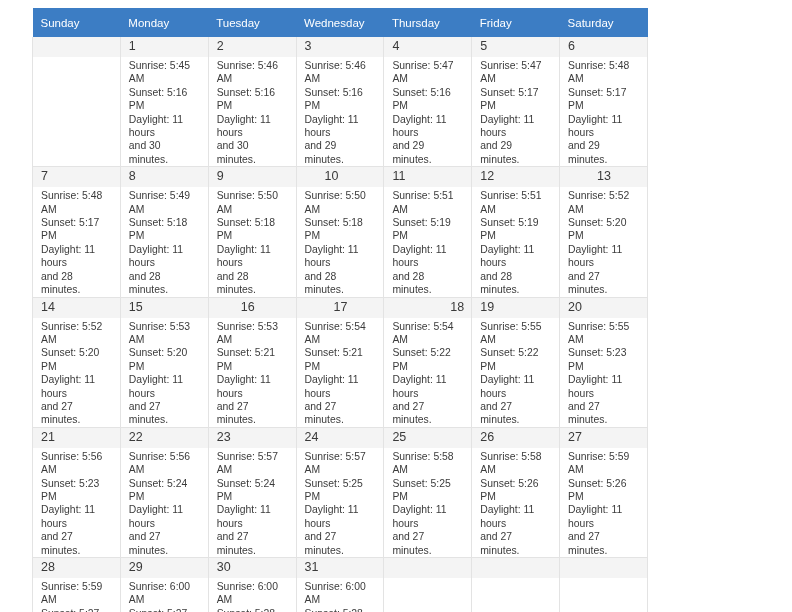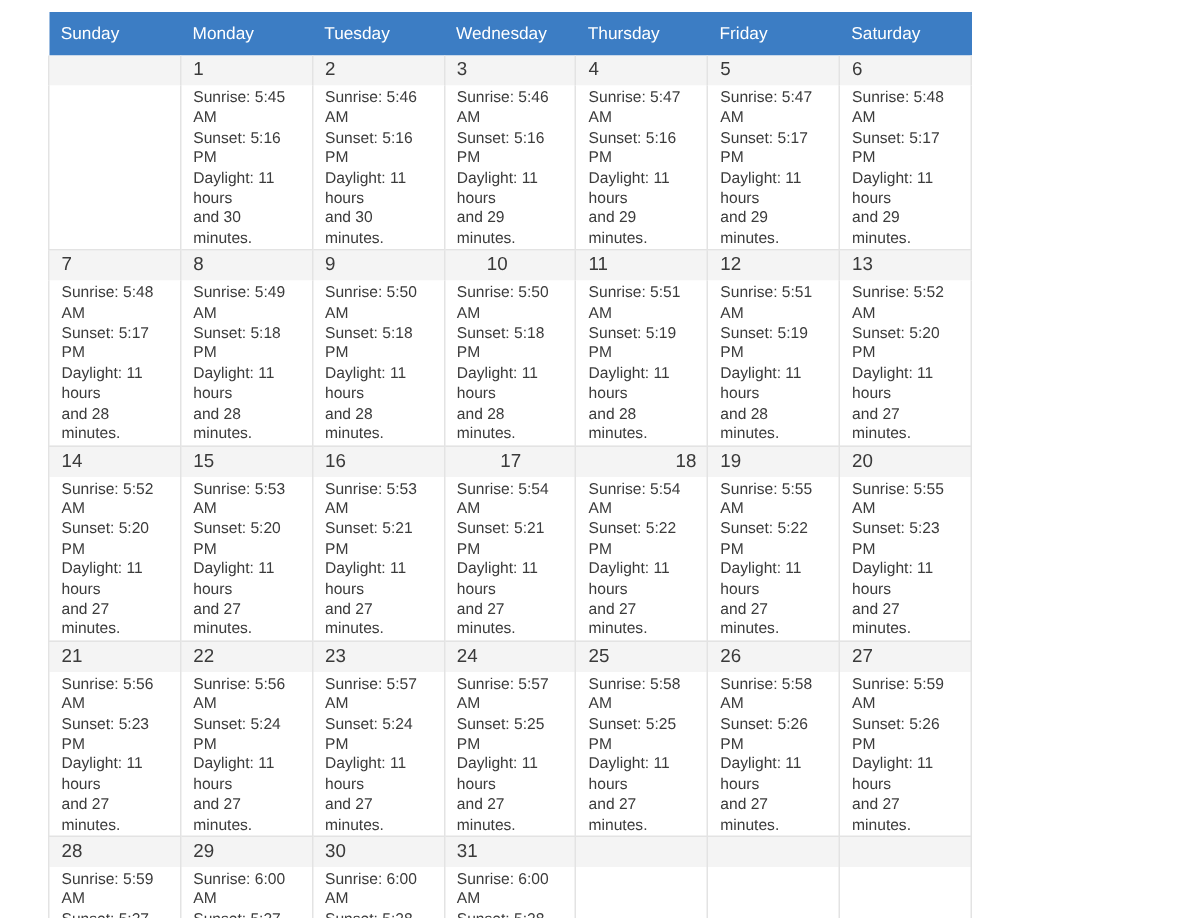--- a/index.html
+++ b/index.html
@@ -268,21 +268,21 @@
             <div class="cell-inner" style="padding: 2px 7px 0px 8px;">
               <div class="daynum">11</div>
             </div>
           </td>
           <td style="height: 18px; border-bottom: none;">
             <div class="cell-inner" style="padding: 2px 7px 0px 8px;">
               <div class="daynum">12</div>
             </div>
           </td>
           <td style="height: 18px; border-bottom: none;">
-            <div class="cell-inner" style="padding: 2px 7px 0px 8px;">
+            <div class="cell-inner" style="padding: 2px 7px 0px 8px; text-align: center;">
               <div class="daynum">13</div>
             </div>
           </td>
         </tr>
         <tr>
           <td style="height: 66px; border-top: none;">
             <div class="cell-inner" style="padding-top: 2px;">
               <div class="detail">Sunrise: 5:48 AM
 Sunset: 5:17 PM
 Daylight: 11 hours
@@ -342,21 +342,21 @@
           <td style="height: 18px; border-bottom: none;">
             <div class="cell-inner" style="padding: 2px 7px 0px 8px;">
               <div class="daynum">14</div>
             </div>
           </td>
           <td style="height: 18px; border-bottom: none;">
             <div class="cell-inner" style="padding: 2px 7px 0px 8px;">
               <div class="daynum">15</div>
             </div>
           </td>
-          <td style="height: 18px; border-bottom: none;">
+          <td style="height: 18px; border-bottom: none; padding-left: 24px;">
             <div class="cell-inner" style="padding: 2px 7px 0px 8px;">
               <div class="daynum">16</div>
             </div>
           </td>
           <td style="height: 18px; border-bottom: none;">
             <div class="cell-inner" style="padding: 2px 7px 0px 8px; text-align: center;">
               <div class="daynum">17</div>
             </div>
           </td>
           <td style="height: 18px; border-bottom: none;">

